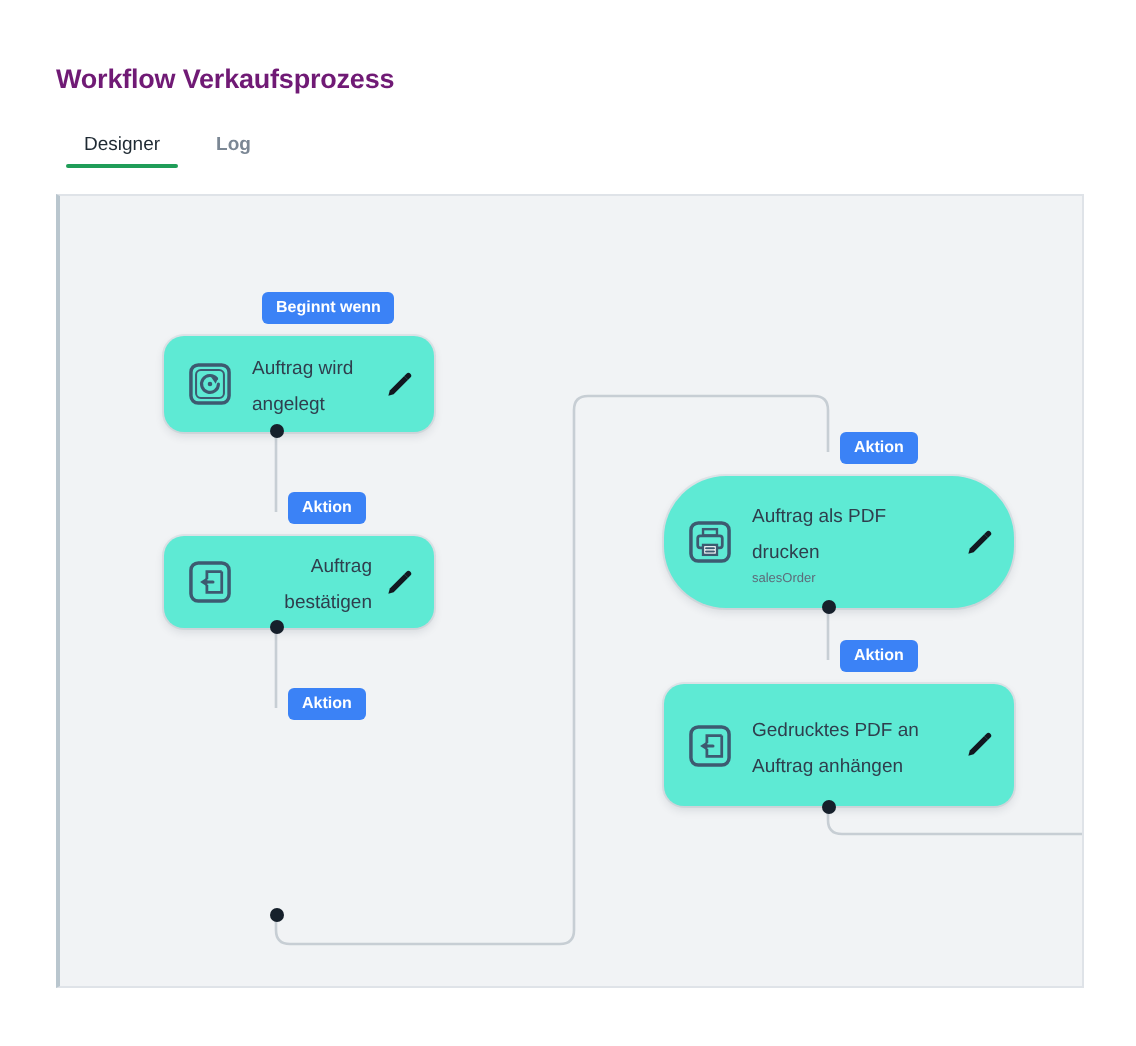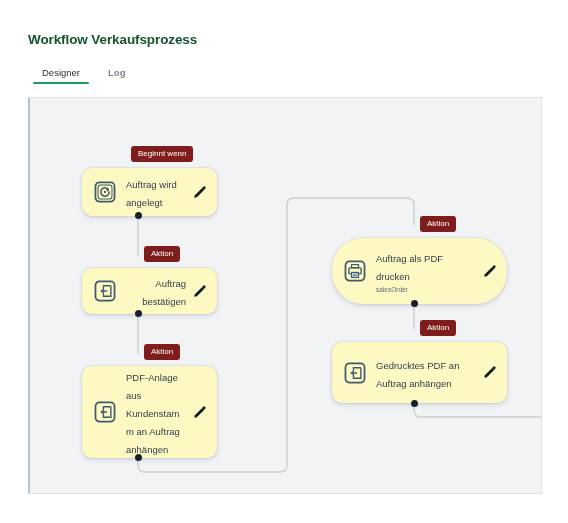--- a/index.html
+++ b/index.html
@@ -17,21 +17,21 @@
   }
 
   
   #page-title {
     position: absolute;
     left: 28px;
     top: 32px;
     font-size: 13.5px;
     font-weight: bold;
     letter-spacing: -0.1px;
-    color: #14532d;
+    color: #701a75;
     white-space: nowrap;
   }
 
   
   #tabbar {
     position: absolute;
     left: 28px;
     top: 62px;
     width: 540px;
     height: 26px;
@@ -83,21 +83,21 @@
     position: absolute;
     left: 0;
     top: 0;
     width: 514px;
     height: 397px;
   }
 
   
   .node {
     position: absolute;
-    background: #fef9c3;
+    background: #5eead4;
     border-radius: 10px;
     box-shadow: 0 2px 5px rgba(32,45,60,0.13), 0 0 0 1px rgba(210,218,224,0.55);
     display: flex;
     align-items: center;
     box-sizing: border-box;
     padding: 0 10px 0 12px;
     cursor: pointer;
   }
   .node-icon {
     flex: 0 0 auto;
@@ -125,24 +125,24 @@
     flex: 0 0 auto;
     width: 15px;
     height: 15px;
     margin-left: 6px;
     cursor: pointer;
   }
 
   
   .badge {
     position: absolute;
-    background: #7f1d1d;
+    background: #3b82f6;
     color: #ffffff;
     font-size: 8px;
-    font-weight: normal;
+    font-weight: bold;
     padding: 3px 7px 4px 7px;
     border-radius: 3px;
     white-space: nowrap;
     line-height: 9px;
     z-index: 3;
   }
 
   
   .port {
     position: absolute;
@@ -220,78 +220,58 @@
     <span class="pencil">
       <svg viewBox="0 0 24 24" width="15" height="15" xmlns="http://www.w3.org/2000/svg">
         <path d="M 3.5 20.5 L 4.6 16.3 L 16.2 4.7 L 19.3 7.8 L 7.7 19.4 Z" fill="#111820"></path>
         <path d="M 16.2 4.7 L 18.0 2.9 A 1.6 1.6 0 0 1 21.1 6.0 L 19.3 7.8 Z" fill="#111820"></path>
       </svg>
     </span>
   </div>
   <div class="port" style="left:104.5px; top:212px;"></div>
 
   <div class="badge" style="left:114px; top:246px;">Aktion</div>
-  <div class="node" style="left:52px; top:268px; width:135px; height:92px;">
+  <div class="port" style="left:104.5px; top:356px;"></div>
+
+  <div class="badge" style="left:390px; top:118px;">Aktion</div>
+  <div class="node" style="left:302px; top:140px; width:175px; height:66px;border-radius:31px;">
+    <span class="node-icon">
+      <svg viewBox="0 0 24 24" width="22" height="22" xmlns="http://www.w3.org/2000/svg">
+        <rect x="1.6" y="1.6" width="20.8" height="20.8" rx="4" fill="none" stroke="#3d5a70" stroke-width="1.9"></rect>
+        <rect x="8.2" y="5.0" width="7.6" height="3.4" fill="none" stroke="#3d5a70" stroke-width="1.3"></rect>
+        <rect x="5.3" y="8.6" width="13.4" height="6.6" rx="1.4" fill="none" stroke="#3d5a70" stroke-width="1.5"></rect>
+        <rect x="8.2" y="13.6" width="7.6" height="5.4" fill="#ffffff" stroke="#3d5a70" stroke-width="1.3"></rect>
+        <path d="M 9.8 15.4 L 14.2 15.4 M 9.8 17.2 L 14.2 17.2" stroke="#3d5a70" stroke-width="1" stroke-linecap="round"></path>
+      </svg>
+    </span>
+    <span class="node-text">
+      <span class="node-title">Auftrag als PDF drucken</span>
+      <span class="node-sub" style="display:block;">salesOrder</span>
+    </span>
+    <span class="pencil">
+      <svg viewBox="0 0 24 24" width="15" height="15" xmlns="http://www.w3.org/2000/svg">
+        <path d="M 3.5 20.5 L 4.6 16.3 L 16.2 4.7 L 19.3 7.8 L 7.7 19.4 Z" fill="#111820"></path>
+        <path d="M 16.2 4.7 L 18.0 2.9 A 1.6 1.6 0 0 1 21.1 6.0 L 19.3 7.8 Z" fill="#111820"></path>
+      </svg>
+    </span>
+  </div>
+  <div class="port" style="left:380.5px; top:202px;"></div>
+
+  <div class="badge" style="left:390px; top:222px;">Aktion</div>
+  <div class="node" style="left:302px; top:244px; width:175px; height:61px;">
     <span class="node-icon">
       <svg viewBox="0 0 24 24" width="22" height="22" xmlns="http://www.w3.org/2000/svg">
         <rect x="1.6" y="1.6" width="20.8" height="20.8" rx="4" fill="none" stroke="#3d5a70" stroke-width="1.9"></rect>
         <path d="M 18.4 6.3 L 18.4 17.7 L 10.3 17.7 L 10.3 13.6" fill="none" stroke="#3d5a70" stroke-width="1.5"></path>
         <path d="M 18.4 6.3 L 10.3 6.3 L 10.3 10.4" fill="none" stroke="#3d5a70" stroke-width="1.5"></path>
         <path d="M 13.6 12 L 9.0 12" fill="none" stroke="#3d5a70" stroke-width="1.7" stroke-linecap="round"></path>
         <path d="M 10.6 9.4 L 6.6 12 L 10.6 14.6 Z" fill="#3d5a70"></path>
       </svg>
     </span>
     <span class="node-text">
-      <span class="node-title">PDF-Anlage aus Kundenstamm an Auftrag anhängen</span>
-    </span>
-    <span class="pencil">
-      <svg viewBox="0 0 24 24" width="15" height="15" xmlns="http://www.w3.org/2000/svg">
-        <path d="M 3.5 20.5 L 4.6 16.3 L 16.2 4.7 L 19.3 7.8 L 7.7 19.4 Z" fill="#111820"></path>
-        <path d="M 16.2 4.7 L 18.0 2.9 A 1.6 1.6 0 0 1 21.1 6.0 L 19.3 7.8 Z" fill="#111820"></path>
-      </svg>
-    </span>
-  </div>
-  <div class="port" style="left:104.5px; top:356px;"></div>
-
-  <div class="badge" style="left:390px; top:118px;">Aktion</div>
-  <div class="node" style="left:302px; top:140px; width:175px; height:66px;border-radius:31px;">
-    <span class="node-icon">
-      <svg viewBox="0 0 24 24" width="22" height="22" xmlns="http://www.w3.org/2000/svg">
-        <rect x="1.6" y="1.6" width="20.8" height="20.8" rx="4" fill="none" stroke="#3d5a70" stroke-width="1.9"></rect>
-        <rect x="8.2" y="5.0" width="7.6" height="3.4" fill="none" stroke="#3d5a70" stroke-width="1.3"></rect>
-        <rect x="5.3" y="8.6" width="13.4" height="6.6" rx="1.4" fill="none" stroke="#3d5a70" stroke-width="1.5"></rect>
-        <rect x="8.2" y="13.6" width="7.6" height="5.4" fill="#ffffff" stroke="#3d5a70" stroke-width="1.3"></rect>
-        <path d="M 9.8 15.4 L 14.2 15.4 M 9.8 17.2 L 14.2 17.2" stroke="#3d5a70" stroke-width="1" stroke-linecap="round"></path>
-      </svg>
-    </span>
-    <span class="node-text">
-      <span class="node-title">Auftrag als PDF drucken</span>
-      <span class="node-sub" style="display:block;">salesOrder</span>
-    </span>
-    <span class="pencil">
-      <svg viewBox="0 0 24 24" width="15" height="15" xmlns="http://www.w3.org/2000/svg">
-        <path d="M 3.5 20.5 L 4.6 16.3 L 16.2 4.7 L 19.3 7.8 L 7.7 19.4 Z" fill="#111820"></path>
-        <path d="M 16.2 4.7 L 18.0 2.9 A 1.6 1.6 0 0 1 21.1 6.0 L 19.3 7.8 Z" fill="#111820"></path>
-      </svg>
-    </span>
-  </div>
-  <div class="port" style="left:380.5px; top:202px;"></div>
-
-  <div class="badge" style="left:390px; top:222px;">Aktion</div>
-  <div class="node" style="left:302px; top:244px; width:175px; height:61px;">
-    <span class="node-icon">
-      <svg viewBox="0 0 24 24" width="22" height="22" xmlns="http://www.w3.org/2000/svg">
-        <rect x="1.6" y="1.6" width="20.8" height="20.8" rx="4" fill="none" stroke="#3d5a70" stroke-width="1.9"></rect>
-        <path d="M 18.4 6.3 L 18.4 17.7 L 10.3 17.7 L 10.3 13.6" fill="none" stroke="#3d5a70" stroke-width="1.5"></path>
-        <path d="M 18.4 6.3 L 10.3 6.3 L 10.3 10.4" fill="none" stroke="#3d5a70" stroke-width="1.5"></path>
-        <path d="M 13.6 12 L 9.0 12" fill="none" stroke="#3d5a70" stroke-width="1.7" stroke-linecap="round"></path>
-        <path d="M 10.6 9.4 L 6.6 12 L 10.6 14.6 Z" fill="#3d5a70"></path>
-      </svg>
-    </span>
-    <span class="node-text">
       <span class="node-title">Gedrucktes PDF an Auftrag anhängen</span>
     </span>
     <span class="pencil">
       <svg viewBox="0 0 24 24" width="15" height="15" xmlns="http://www.w3.org/2000/svg">
         <path d="M 3.5 20.5 L 4.6 16.3 L 16.2 4.7 L 19.3 7.8 L 7.7 19.4 Z" fill="#111820"></path>
         <path d="M 16.2 4.7 L 18.0 2.9 A 1.6 1.6 0 0 1 21.1 6.0 L 19.3 7.8 Z" fill="#111820"></path>
       </svg>
     </span>
   </div>
   <div class="port" style="left:380.5px; top:302px;"></div>

